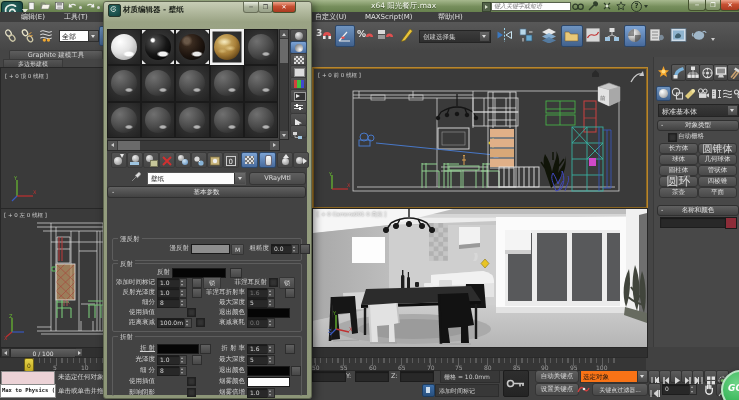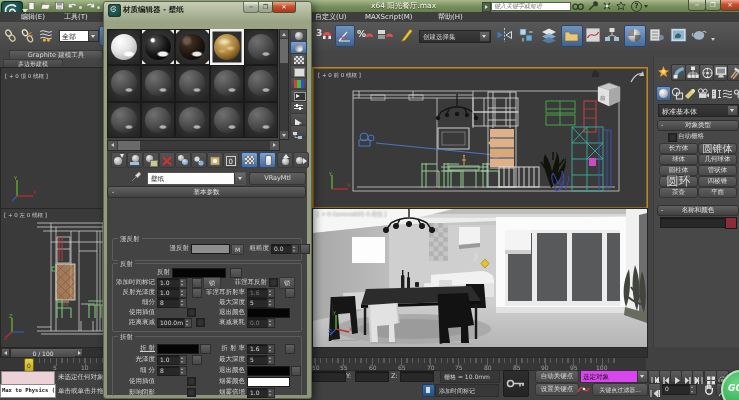--- a/index.html
+++ b/index.html
@@ -721,21 +721,21 @@
   </div>
 
   <div class="ab" style="left:503px;top:23px;width:24px;height:25px;background:linear-gradient(#2e2e2e,#242424);border:1px solid #1c1c1c;border-radius:2px;">
     <svg style="position:absolute;left:2px;top:7px" width="20" height="11" viewBox="0 0 20 11">
           <circle cx="4.5" cy="5.5" r="3" fill="none" stroke="#c8c8c8" stroke-width="1.6"></circle>
           <path d="M7.5 5.5 L18 5.5 M14 5.5 L14 8.5 M17 5.5 L17 8" stroke="#c8c8c8" stroke-width="1.6"></path>
         </svg>
   </div>
   <div class="ab pbtn" style="left:535px;top:23px;width:42px;height:11px;line-height:11px;"><span style="font-size:6.5px;">自动关键点</span></div>
   <div class="ab pbtn" style="left:535px;top:36px;width:42px;height:11px;line-height:11px;"><span style="font-size:6.5px;">设置关键点</span></div>
-  <div class="ab" style="left:580px;top:23px;width:66px;height:11px;background:#d946ef;border:1px solid #333;text-align:center;">
+  <div class="ab" style="left:580px;top:23px;width:66px;height:11px;background:#f97316;border:1px solid #333;text-align:center;">
     <span class="nw" style="position:absolute;left:2px;top:2px;font-size:6.5px;color:#111;">选定对象</span>
     <div style="position:absolute;right:0;top:0;width:9px;height:11px;background:linear-gradient(#6b6b6b,#4a4a4a);border-left:1px solid #333;">
           <div style="position:absolute;left:2px;top:4px;border-left:2.5px solid transparent;border-right:2.5px solid transparent;border-top:3px solid #ddd;"></div>
         </div>
   </div>
   <svg class="ab" style="left:577px;top:37px;width:13px;height:11px" viewBox="0 0 13 11">
         <path d="M1 8 Q4 1 7 5 T12 4" fill="none" stroke="#d04040" stroke-width="1.4"></path>
         <circle cx="7" cy="5" r="1.3" fill="#e8e8e8"></circle>
       </svg>
   <div class="ab pbtn" style="left:592px;top:36px;width:54px;height:11px;line-height:11px;"><span style="font-size:6px;">关键点过滤器...</span></div>

